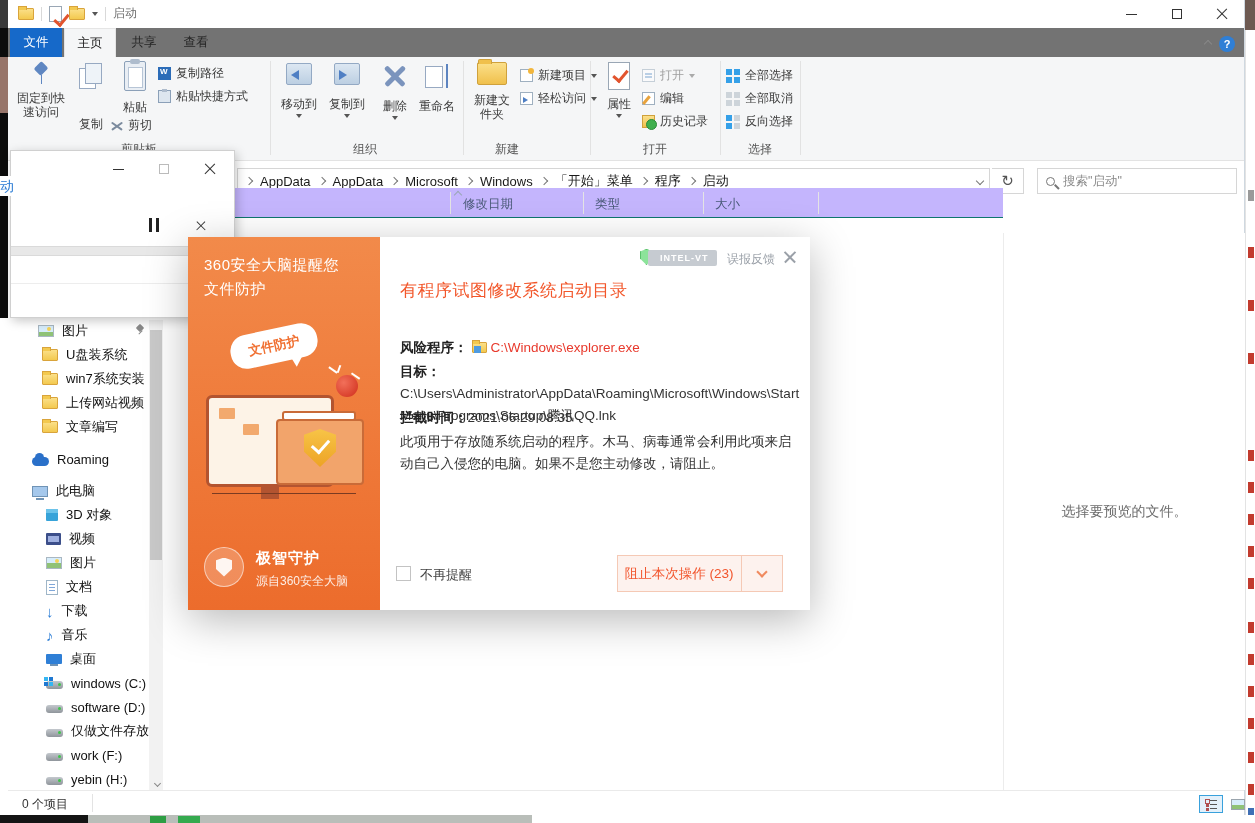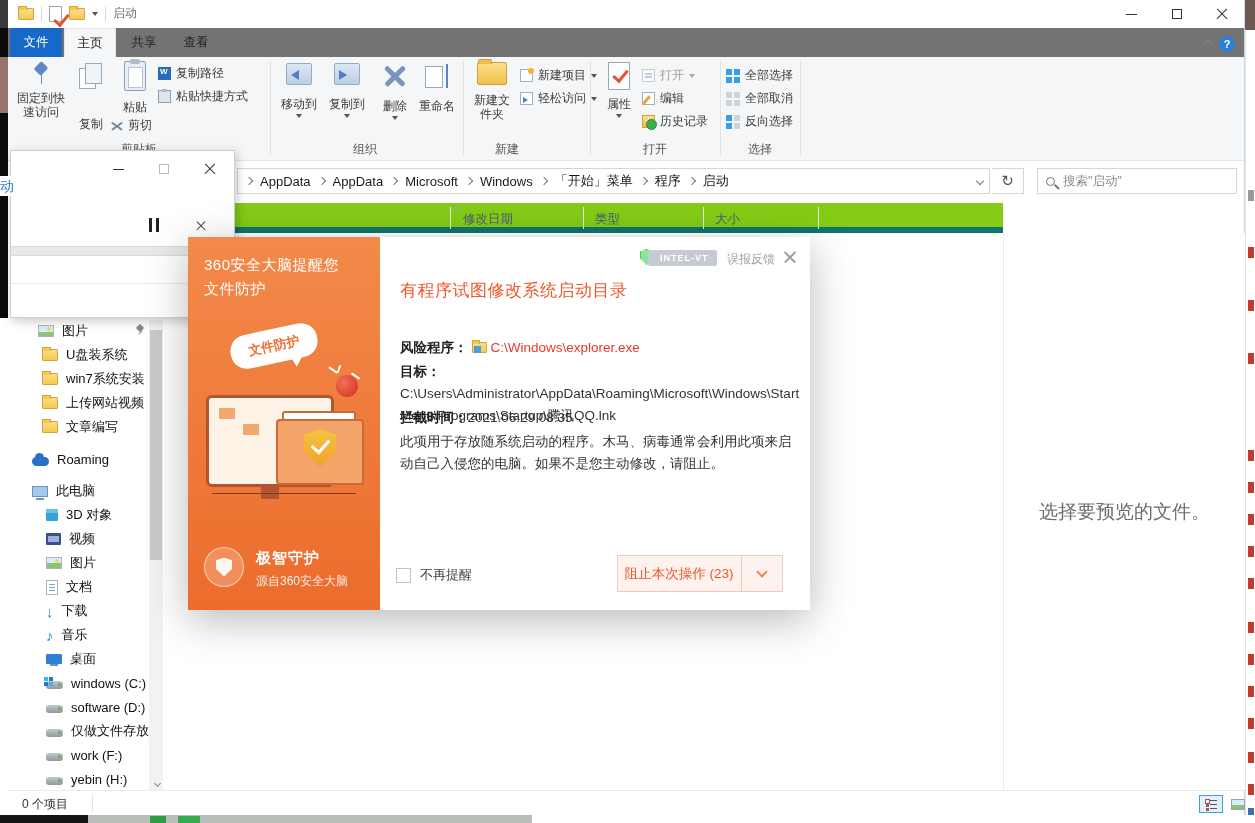--- a/index.html
+++ b/index.html
@@ -103,21 +103,21 @@
 .crumb{font-size:13px;color:#1a1a1a;padding:0 4px;white-space:nowrap}
 .csep{width:6px;height:6px;border-right:1.4px solid #777;border-bottom:1.4px solid #777;transform:rotate(-45deg);margin:0 2px;flex:0 0 auto}
 .addr-dd{margin-left:auto}
 .refbox{position:absolute;left:984px;top:7px;width:32px;height:26px;border:1px solid #d6d6d6;border-left:none;display:flex;align-items:center;justify-content:center;color:#555;font-size:15px}
 .searchbox{position:absolute;left:1029px;top:7px;width:200px;height:26px;border:1px solid #d6d6d6;display:flex;align-items:center;padding:0 8px;gap:8px}
 .mag{width:9px;height:9px;border:1.6px solid #767676;border-radius:50%;position:relative;flex:0 0 auto}
 .mag::after{content:"";position:absolute;left:7px;top:8px;width:6px;height:1.6px;background:#767676;transform:rotate(45deg)}
 .searchbox input{border:none;outline:none;width:150px;font-size:12.5px;color:#333;font-family:inherit;background:transparent}
 .searchbox input::placeholder{color:#8a8a8a;opacity:1}
 
-.hdrrow{left:160px;top:203px;width:835px;height:30px;background:#84cc16;border-bottom:6px solid #0f766e}
+.hdrrow{left:160px;top:188px;width:835px;height:30px;background:#c4b5fd;border-bottom:1px solid #0f766e}
 .hdr{position:absolute;top:8px;font-size:12.5px;color:#4a5a78}
 .hsep{position:absolute;top:4px;width:1px;height:22px;background:#e4e4e4}
 .sortcaret{position:absolute;left:287px;top:4px}
 
 .sidebar{left:0;top:233px;width:160px;height:557px;background:#fff}
 .sbrow{position:absolute;left:0;width:142px;height:24px;display:flex;align-items:center;gap:8px;white-space:nowrap;overflow:hidden}
 .sblabel{font-size:13px;color:#111}
 .pinmark{position:absolute;left:128px;top:324px;width:10px;height:10px}
 .pinmark::before{content:"";position:absolute;left:1px;top:1px;width:6px;height:6px;background:#8a8a8a;border-radius:1px;transform:rotate(45deg)}
 .pinmark::after{content:"";position:absolute;left:4px;top:6px;width:1.3px;height:5px;background:#8a8a8a;transform:rotate(45deg)}
@@ -144,21 +144,21 @@
 .dl16{font-weight:bold}
 .desk16{width:16px;height:10px;background:#2f7fd6;border-radius:1px}
 .desk16::after{content:"";position:absolute;left:4px;top:10px;width:8px;height:2px;background:#6f93b5}
 .drive16{width:17px;height:8px;background:linear-gradient(#c3c8cd,#8f959b);border-radius:3px;margin-top:3px}
 .drive16::after{content:"";position:absolute;right:2px;top:2.5px;width:3px;height:3px;background:#3ec44a;border-radius:50%}
 .drive-win::before{content:"";position:absolute;left:-2px;top:-4px;width:4px;height:4px;background:#35b6f2;box-shadow:5px 0 0 #1f78d1,0 5px 0 #1f78d1,5px 5px 0 #35b6f2}
 
 .listarea{left:160px;top:233px;width:835px;height:557px;background:#fff}
 .prevdiv{left:995px;top:233px;width:1px;height:557px;background:#ececec}
 .preview{left:996px;top:233px;width:241px;height:557px;background:#fff;display:flex;align-items:center;justify-content:center}
-.prevtext{font-size:19px;color:#6d6d6d}
+.prevtext{font-size:14px;color:#6d6d6d}
 
 .statusbar{left:0;top:790px;width:100%;height:25px;background:#fff;border-top:1px solid #eaeaea}
 .stcount{position:absolute;left:14px;top:5px;font-size:12px;color:#333}
 .stsep{position:absolute;left:84px;top:3px;width:1px;height:18px;background:#e3e3e3}
 .viewbtn{position:absolute;top:4px;width:24px;height:18px;display:flex;align-items:center;justify-content:center}
 .vb-details{left:1191px;border:1px solid #39a1dc;background:#e3f0fa}
 .vb-thumbs{left:1218px}
 .vd-ic{width:12px;height:10px;position:relative}
 .vd-ic::before{content:"";position:absolute;left:0;top:0;width:3px;height:3px;border:1px solid #b05050;box-shadow:0 4px 0 -1px #b05050,0 8px 0 -1px #b05050}
 .vd-ic::after{content:"";position:absolute;left:5px;top:0.5px;width:7px;height:1.5px;background:#555;box-shadow:0 4px 0 #555,0 8px 0 #555}
@@ -202,21 +202,21 @@
 .pclose{position:absolute;left:402px;top:12px;width:16px;height:16px}
 .pclose::before,.pclose::after{content:"";position:absolute;left:50%;top:50%;width:15px;height:1.5px;background:#9aa0a8;transform:translate(-50%,-50%) rotate(45deg)}
 .pclose::after{transform:translate(-50%,-50%) rotate(-45deg)}
 .ptitle{position:absolute;left:20px;top:42px;font-size:17px;color:#f2572b;letter-spacing:.5px}
 .prow{position:absolute;left:20px;width:396px;font-size:13.5px;color:#333;line-height:22px}
 .plabel{font-weight:bold;color:#222}
 .ppath{color:#e8392c}
 .expl-ic{display:inline-block;position:relative;width:15px;height:11px;background:linear-gradient(#fbe08a,#f3c94f);border:1px solid #d9a43b;border-radius:1px;vertical-align:-1px;margin:0 4px}
 .expl-ic::before{content:"";position:absolute;left:-1px;top:-3px;width:6px;height:3px;background:#f3c94f;border:1px solid #d9a43b;border-bottom:none}
 .expl-ic::after{content:"";position:absolute;left:1px;top:3px;width:7px;height:7px;background:#4f9be0}
-.pchk{position:absolute;left:16px;top:329px;display:flex;align-items:center;gap:9px}
+.pchk{position:absolute;left:16px;top:329px;display:flex;gap:9px}
 .chkbox{width:15px;height:15px;border:1px solid #c3c3c3;background:#fff}
 .chklabel{font-size:13px;color:#444}
 .blockbtn{position:absolute;left:237px;top:318px;width:166px;height:37px;border:1px solid #f5c9b5;background:#fdf2ee;display:flex}
 .blockmain{width:124px;height:100%;display:flex;align-items:center;justify-content:center;font-size:13.5px;color:#f2552d}
 .blockarrow{width:42px;height:100%;border-left:1px solid #f5c9b5;display:flex;align-items:center;justify-content:center}
 .blockarrow .cv{border-color:#f08a5e;width:8px;height:8px;border-width:2px;transform:rotate(45deg);margin-top:-4px}
 </style>
 </head>
 <body>
 

